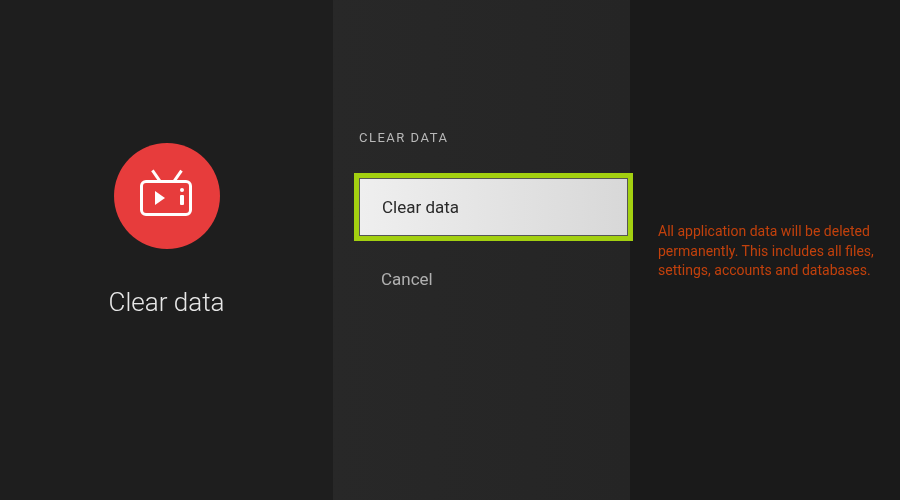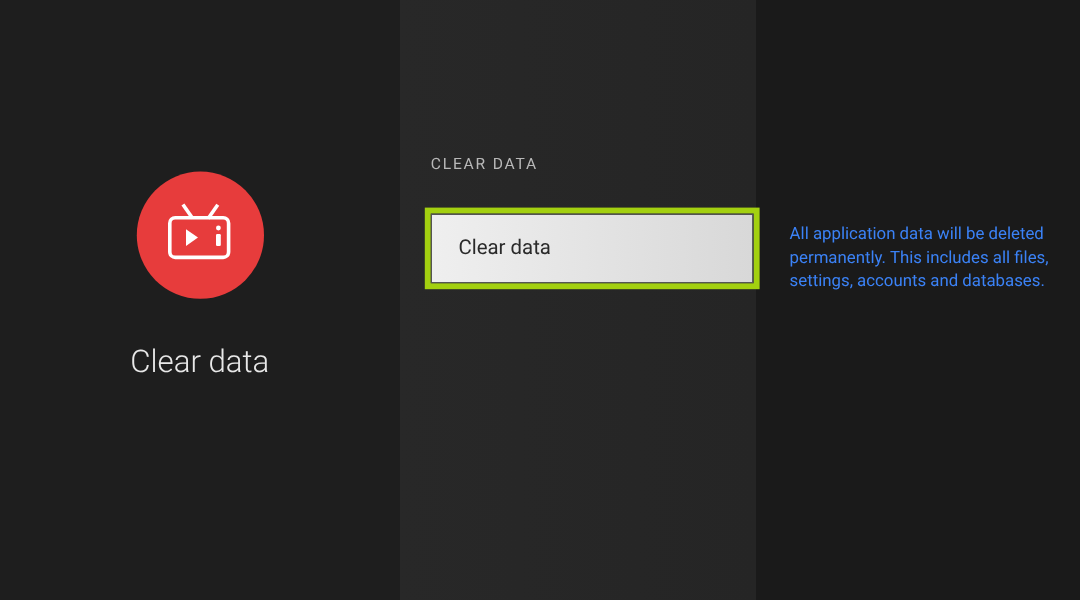--- a/index.html
+++ b/index.html
@@ -140,23 +140,24 @@
       padding: 16px 22px;
       cursor: pointer;
     }
     .right-panel {
       width: 270px;
       padding-top: 186px;
       padding-left: 28px;
       padding-right: 20px;
     }
     .description {
-      color: #3b82f6;
+      color: #c2410c;
       font-size: 14px;
       line-height: 1.4;
+      margin-top: 36px;
     }
   </style>
 </head>
 <body>
 
 <div class="left-panel">
   <div class="app-icon">
     <div class="tv-icon">
       <div class="tv-antenna">
         <div class="antenna-left"></div>
@@ -172,17 +173,18 @@
     </div>
   </div>
   <div class="page-title">Clear data</div>
 </div>
 
 <div class="middle-panel">
   <div class="section-header">CLEAR DATA</div>
   <div class="option-selected-wrap">
     <div class="option-selected">Clear data</div>
   </div>
+  <div class="option-normal">Cancel</div>
 </div>
 
 <div class="right-panel">
   <div class="description">All application data will be deleted permanently. This includes all files, settings, accounts and databases.</div>
 </div>
 
 </body></html>

